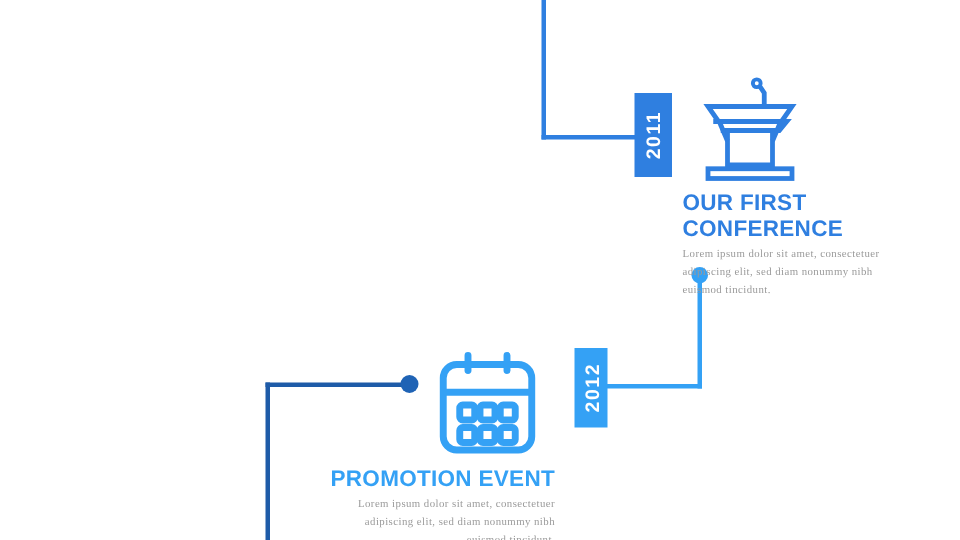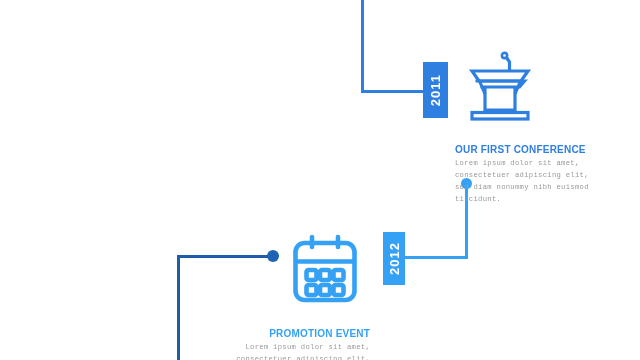--- a/index.html
+++ b/index.html
@@ -125,30 +125,30 @@
 
   .icon-wrap {
     height: 84px;
     display: flex;
     align-items: flex-end;
   }
   #entry-conference .icon-wrap { justify-content: flex-start; padding-left: 6px; }
   #entry-promotion  .icon-wrap { justify-content: flex-end; padding-right: 8px; }
 
   .entry-title {
-    font-size: 10px;
+    font-size: 15px;
     font-weight: bold;
     letter-spacing: 0.2px;
-    margin-top: 22px;
+    margin-top: 5px;
   }
   #entry-conference .entry-title { color: var(--c-mid); text-align: left; }
   #entry-promotion  .entry-title { color: var(--c-light); text-align: right; }
 
   .entry-body {
-    font-family: Liberation Mono, monospace;
+    font-family: Liberation Serif, serif;
     font-size: 7.2px;
     line-height: 1.65;
     color: #9a9a9a;
     letter-spacing: 0.3px;
     margin-top: 3px;
     width: 138px;
   }
   #entry-conference .entry-body { text-align: left; }
   #entry-promotion  .entry-body { text-align: right; margin-left: auto; }
 

